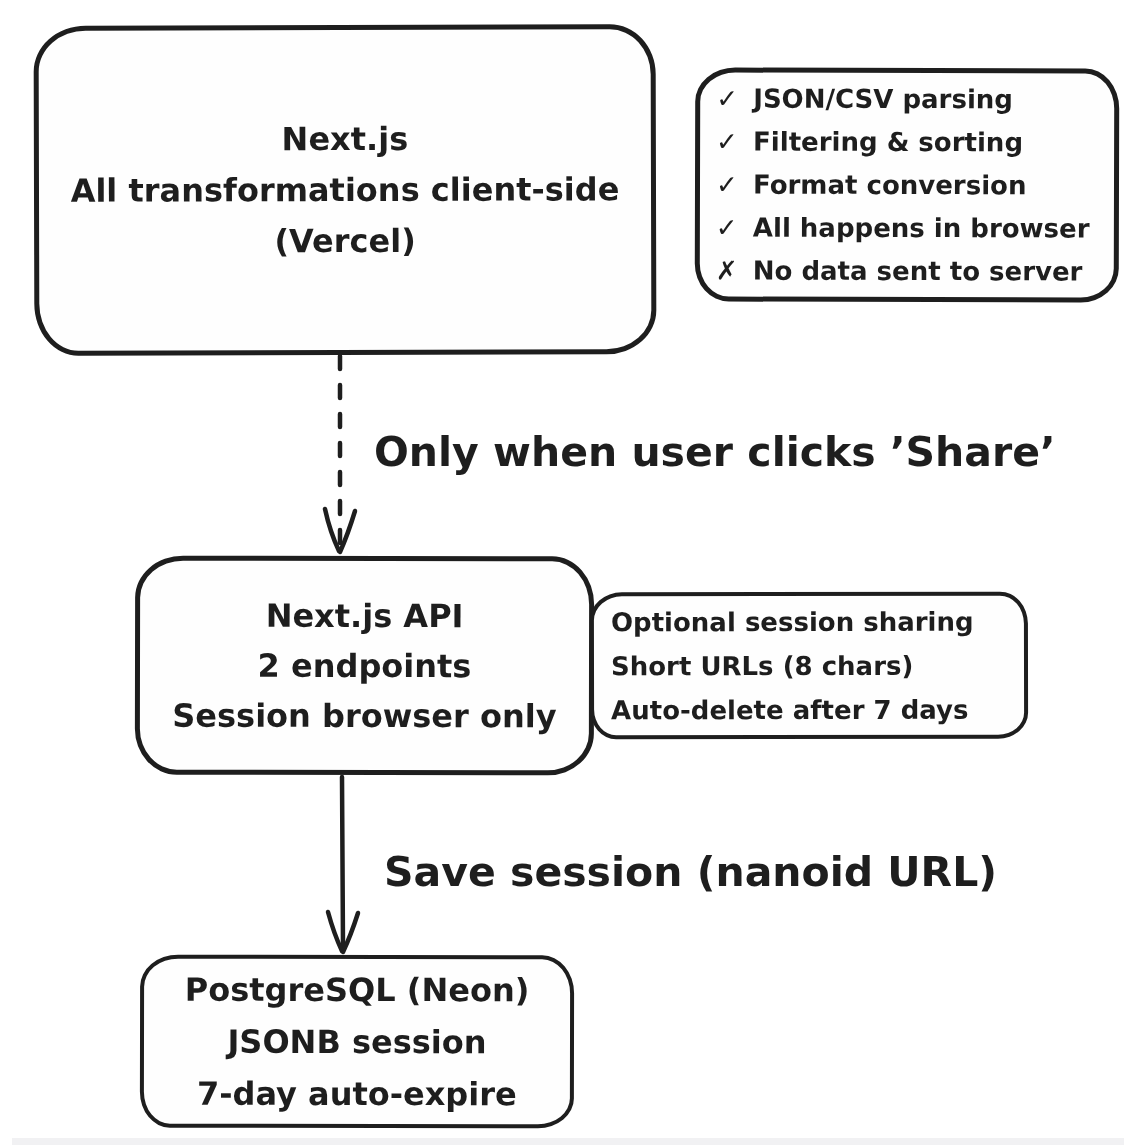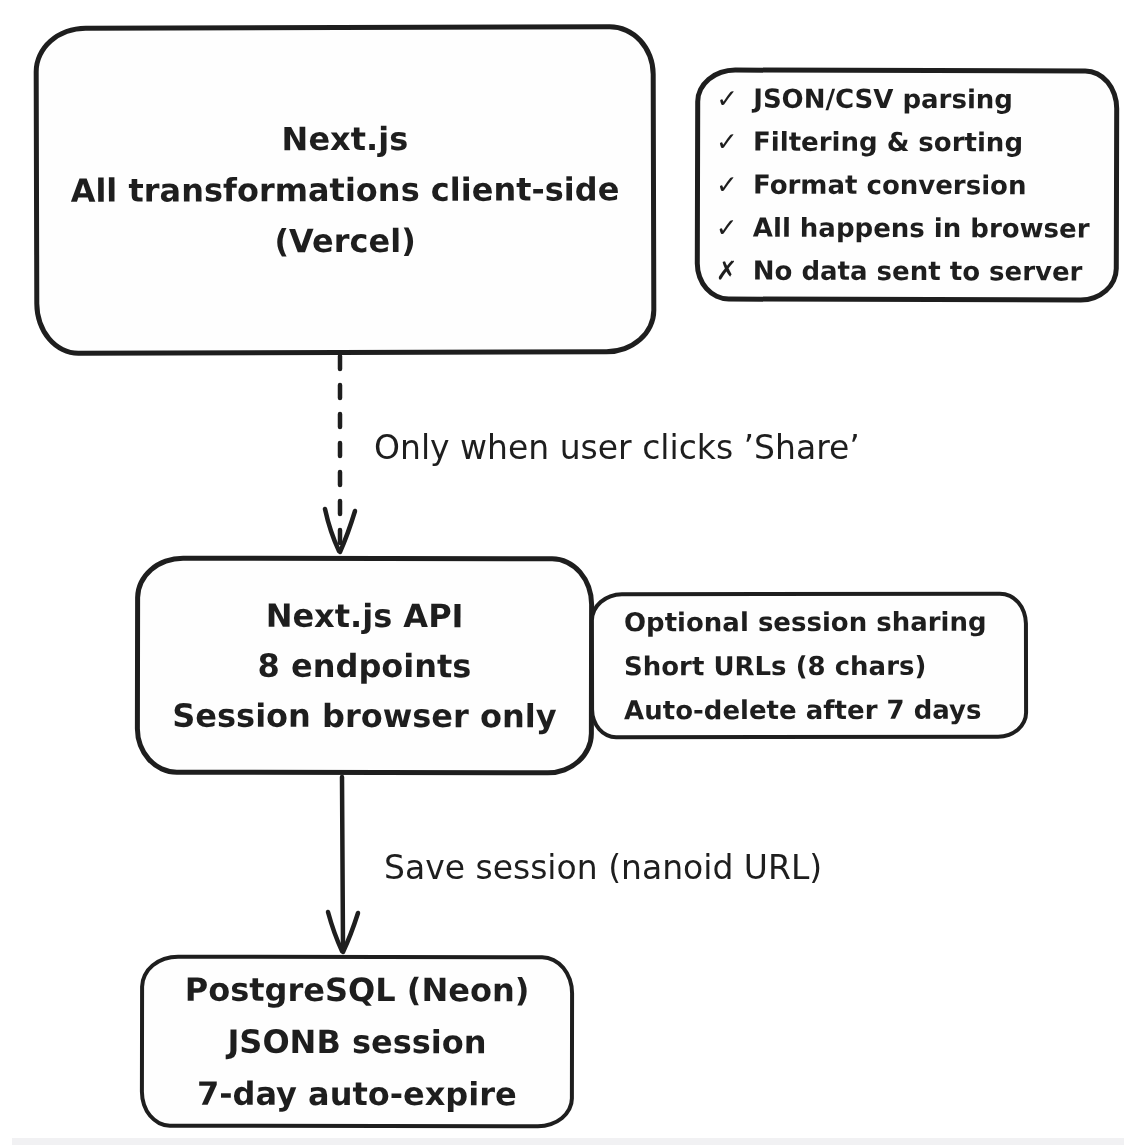--- a/index.html
+++ b/index.html
@@ -48,38 +48,38 @@
     left: 123px; top: 556px; width: 459px; height: 219px;
     border-radius: 48px 42px 46px 42px / 42px 48px 42px 46px;
     font-size: 32px; line-height: 50px;
     transform: rotate(0.1deg);
   }
   .api-note-box {
     left: 578px; top: 592px; width: 438px; height: 147px;
     border: 4px solid var(--ink, #1e1e1e);
     border-radius: 32px 28px 30px 26px / 28px 32px 26px 30px;
     align-items: flex-start;
-    padding-left: 30px;
+    padding-left: 17px;
     text-align: left;
     font-size: 26px; line-height: 44px;
     transform: rotate(-0.1deg);
   }
   .db-box {
     left: 128px; top: 955px; width: 434px; height: 173px;
     border: 4px solid var(--ink, #1e1e1e);
     border-radius: 38px 32px 36px 30px / 32px 38px 30px 36px;
     font-size: 32px; line-height: 52px;
     transform: rotate(0.1deg);
     text-align: center;
   }
 
   .edge-label {
     position: absolute;
-    font-size: 33px;
-    font-weight: normal;
+    font-size: 41px;
+    font-weight: bold;
     white-space: nowrap;
   }
   .share-label { left: 362px; top: 428px; }
   .save-label  { left: 372px; top: 848px; }
 
   .edges {
     position: absolute;
     left: 0; top: 0;
     pointer-events: none;
   }
@@ -121,21 +121,21 @@
     <div class="feature-row">
       <span class="feature-mark">✗</span>
       <span>No data sent to server</span>
     </div>
   </div>
 
   <div class="edge-label share-label">Only when user clicks ’Share’</div>
 
   <div class="node api-box">
     <div class="line">Next.js API</div>
-    <div class="line">8 endpoints</div>
+    <div class="line">2 endpoints</div>
     <div class="line">Session browser only</div>
   </div>
 
   <div class="node api-note-box">
     <div class="line">Optional session sharing</div>
     <div class="line">Short URLs (8 chars)</div>
     <div class="line">Auto-delete after 7 days</div>
   </div>
 
   <div class="edge-label save-label">Save session (nanoid URL)</div>

